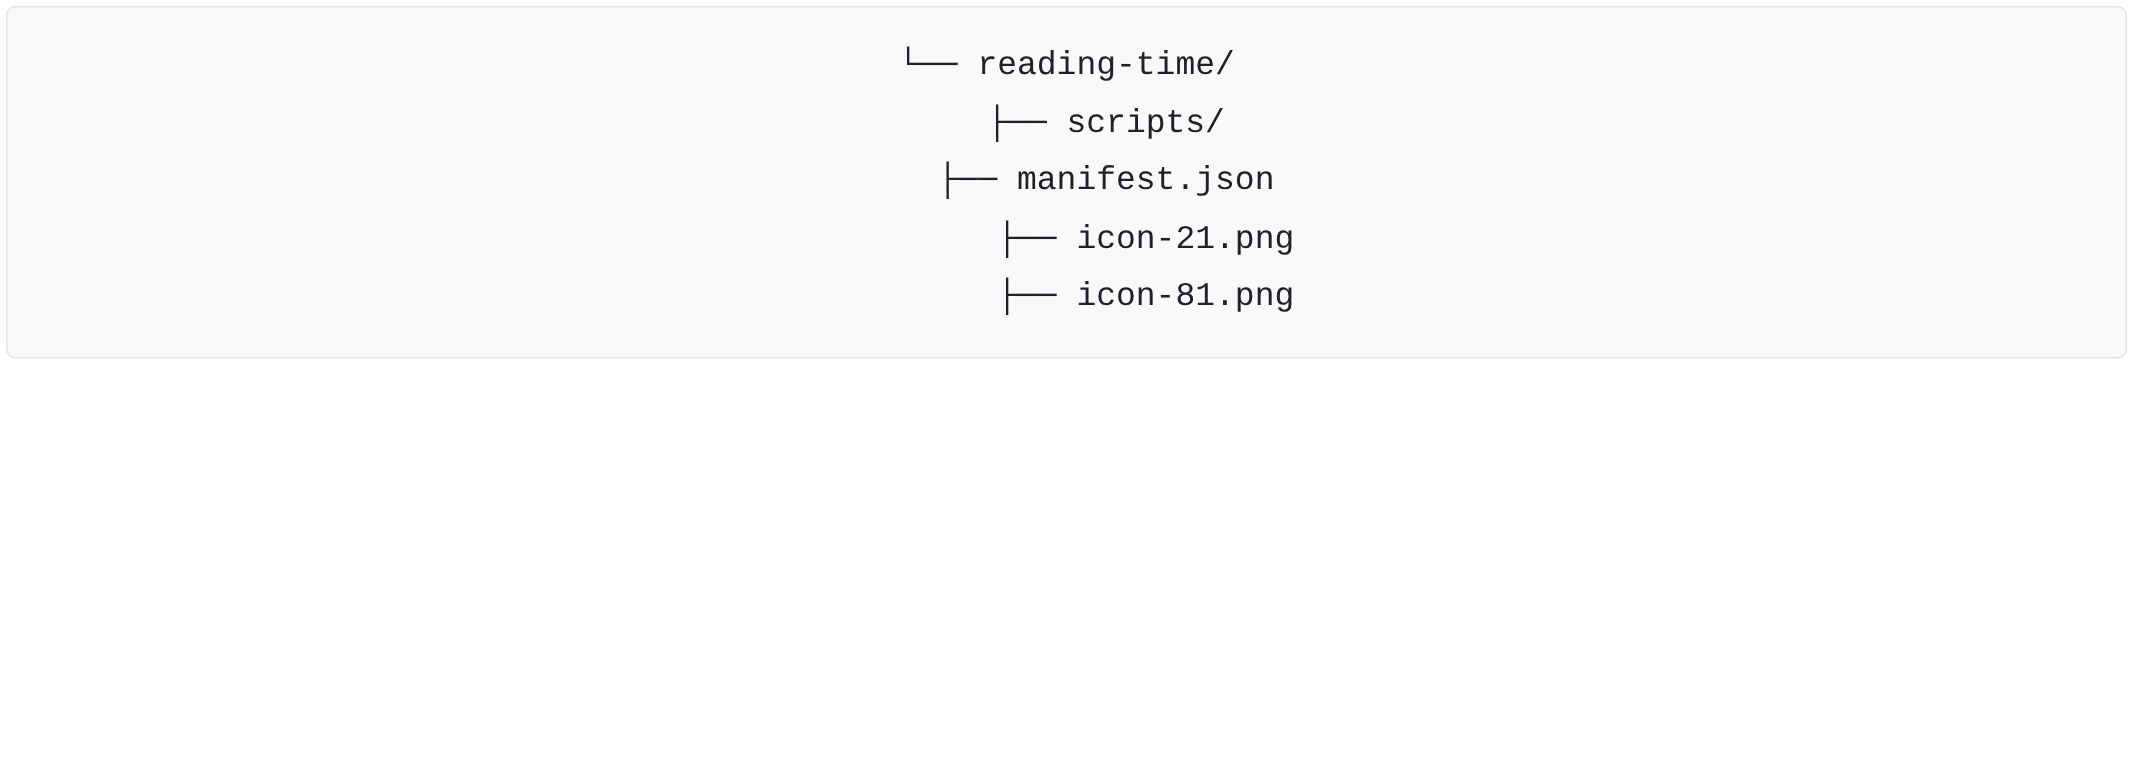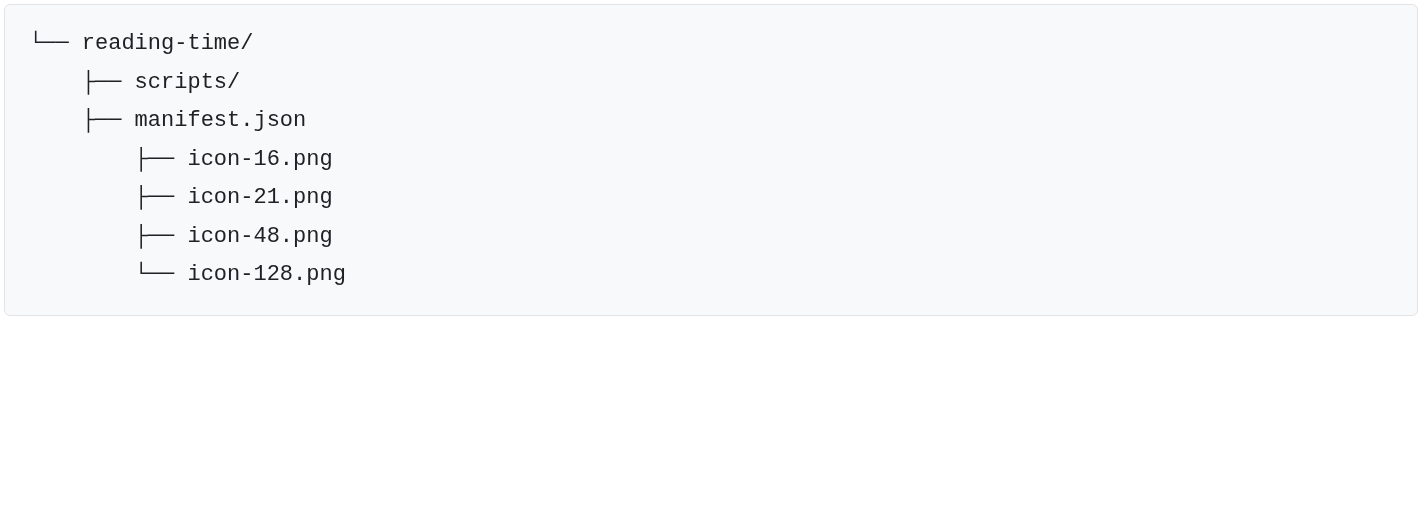--- a/index.html
+++ b/index.html
@@ -1,18 +1,19 @@
 <!DOCTYPE html>
 <html><head>
   <meta charset="utf-8">
   <style>
     * {
       margin: 0;
       padding: 0;
       box-sizing: border-box;
+      text-align: center;
     }
     body {
       background: #ffffff;
       padding: 4px;
     }
     .code-block {
       background: #f8f9fa;
       border: 1px solid #e1e3e6;
       border-radius: 6px;
       padding: 20px 24px;
@@ -26,17 +27,15 @@
       white-space: pre;
     }
   </style>
 </head>
 <body>
 
 <div class="code-block">
   <div class="tree-line">└── reading-time/</div>
   <div class="tree-line">    ├── scripts/</div>
   <div class="tree-line">    ├── manifest.json</div>
-  <div class="tree-line">        ├── icon-16.png</div>
   <div class="tree-line">        ├── icon-21.png</div>
-  <div class="tree-line">        ├── icon-48.png</div>
-  <div class="tree-line">        └── icon-128.png</div>
+  <div class="tree-line">        ├── icon-81.png</div>
 </div>
 
 </body></html>

